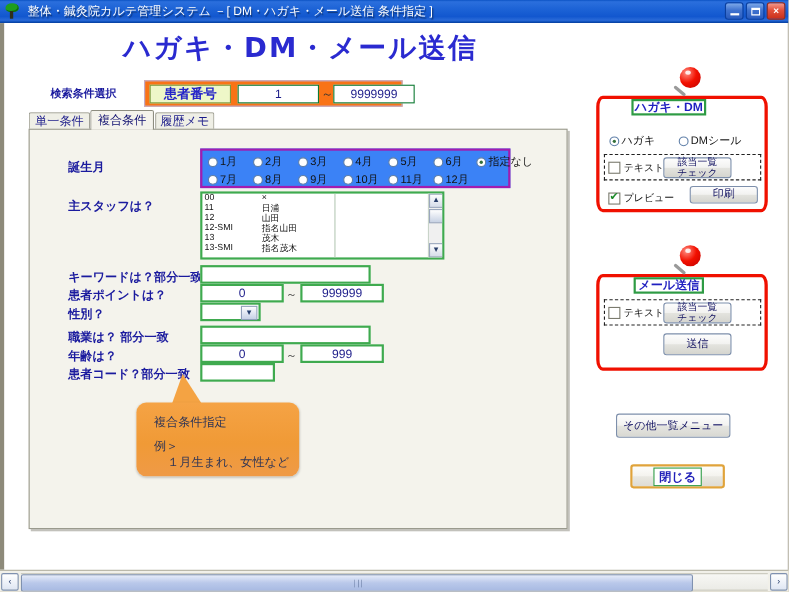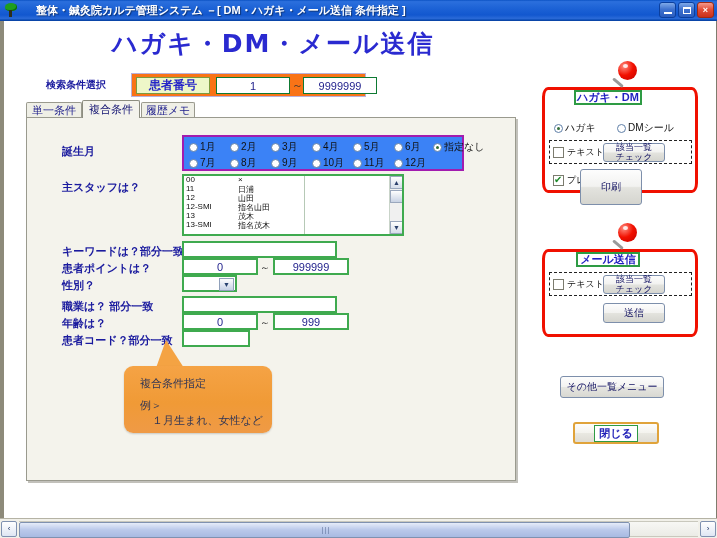--- a/index.html
+++ b/index.html
@@ -27,21 +27,21 @@
   .tb-icon { width: 16px; height: 16px; margin-left: 3px; position: relative; flex: 0 0 auto; }
   .tb-icon .crown {
     position:absolute; left:2px; top:1px; width:12px; height:8px;
     background:#1f9e1f; border-radius:50% 50% 45% 45%;
     box-shadow: inset -1px -1px 0 #0d6b0d;
   }
   .tb-icon .trunk {
     position:absolute; left:6px; top:8px; width:3px; height:7px; background:#2f2f1a;
   }
   .tb-title {
-    color:#fff; font-size:11px; font-weight:bold; margin-left:17px;
+    color:#fff; font-size:11px; font-weight:normal; margin-left:6px;
     white-space:nowrap; text-shadow: 1px 1px 1px rgba(0,0,0,.45);
     letter-spacing:0px;
   }
   .tb-btns { position:absolute; right:3px; top:2px; display:flex; gap:2px; }
   .tb-btn {
     width:17px; height:16px; border:1px solid #0b3f9e; border-radius:3px;
     background: linear-gradient(180deg,#7fa9e8 0%,#3f72cf 45%,#2a5cbe 100%);
     position:relative; cursor:pointer;
   }
   .tb-btn.close {
@@ -525,21 +525,21 @@
       <span class="cbox"></span>
       <span class="cb-text">テキスト出力</span>
     </div>
     <div class="xp-btn" style="left:599px; top:122px; width:62px; height:19px;">該当一覧
 チェック</div>
 
     <div class="cb-row" style="left:549px; top:153px;">
       <span class="cbox on"></span>
       <span class="cb-text">プレビュー</span>
     </div>
-    <div class="xp-btn" style="left:576px; top:148px; width:62px; height:36px; font-size:10px;">印刷</div>
+    <div class="xp-btn" style="left:623px; top:148px; width:62px; height:16px; font-size:10px;">印刷</div>
 
     <div class="redbox b2"></div>
     <div class="pin p2">
       <div class="needle"></div>
           <div class="head"></div>
           <div class="glint"></div>
     </div>
     <div class="panel-title" style="left:572px; top:231px; width:64px;">メール送信</div>
 
     <div class="dashed" style="left:545px; top:251px; width:143px; height:24px;"></div>

